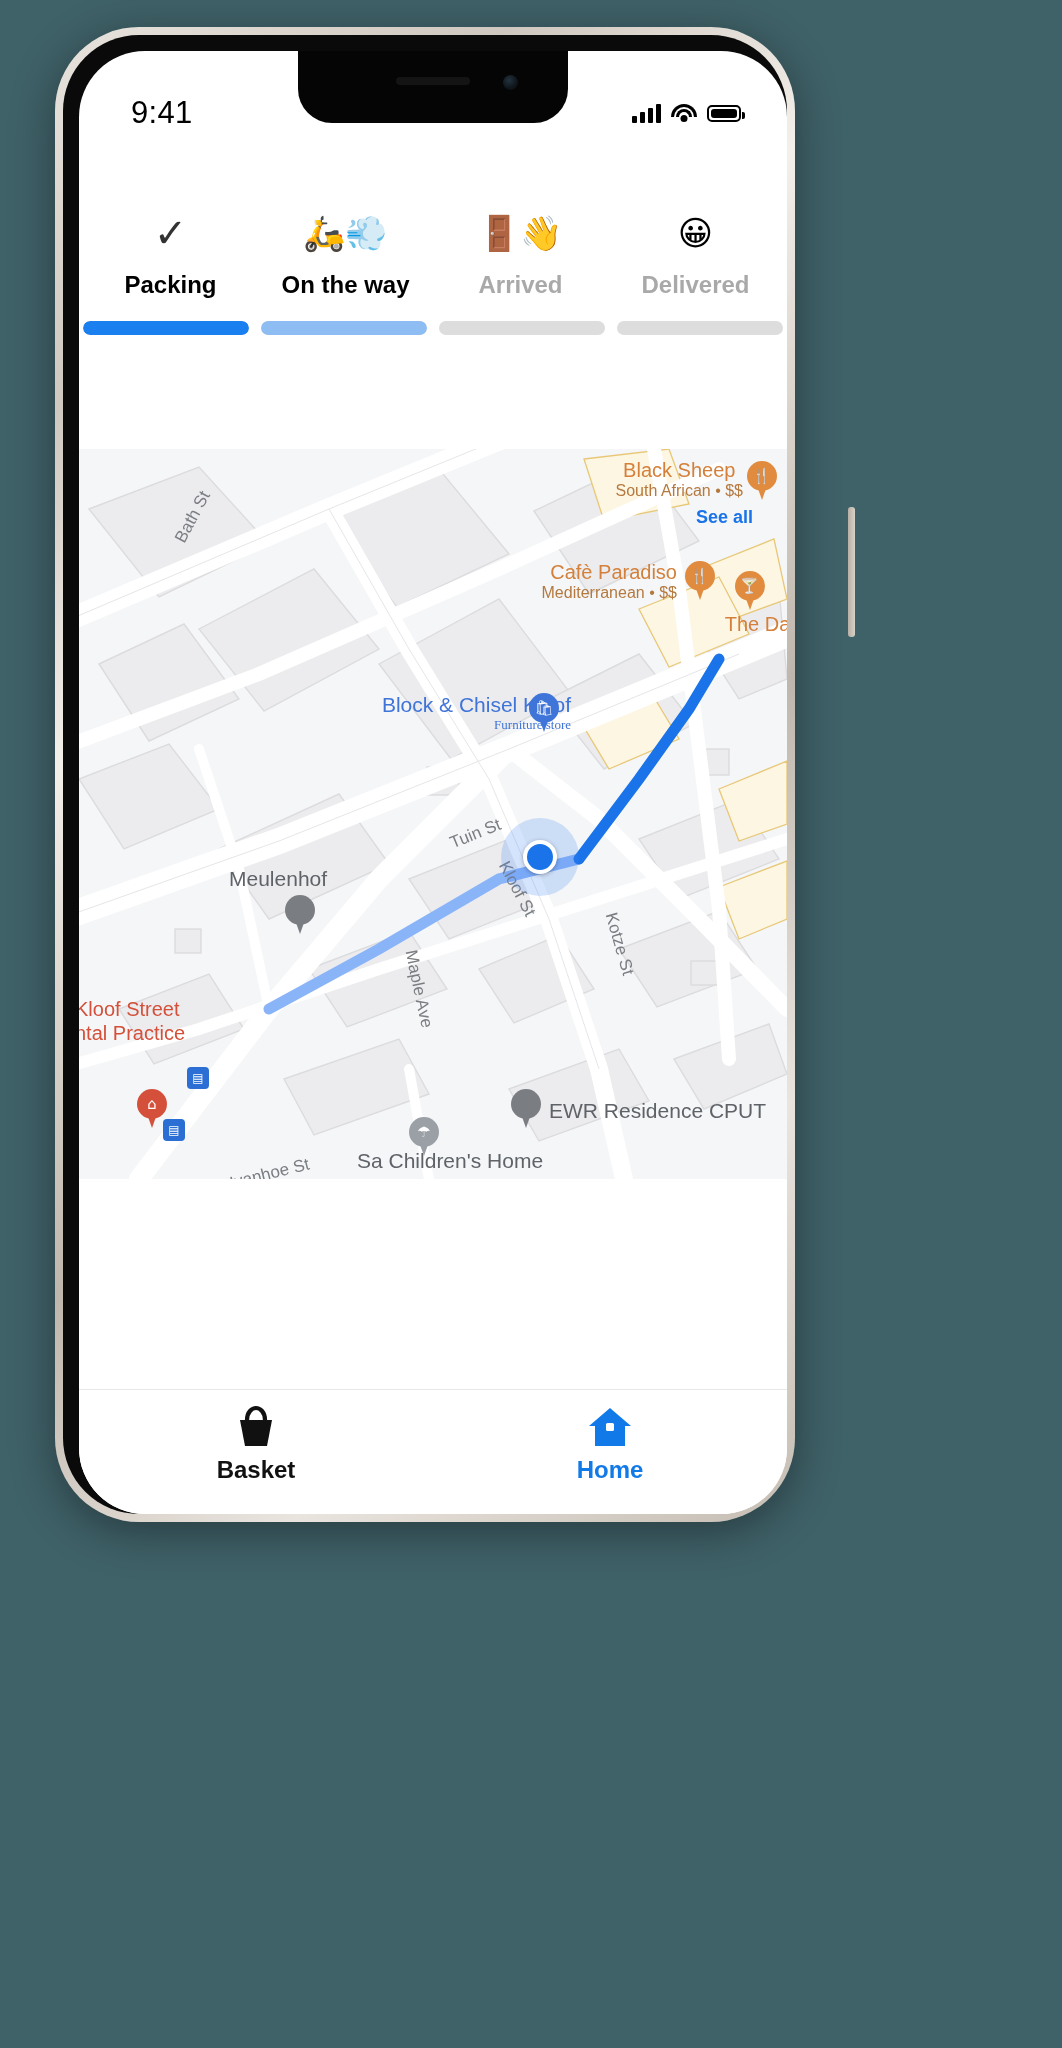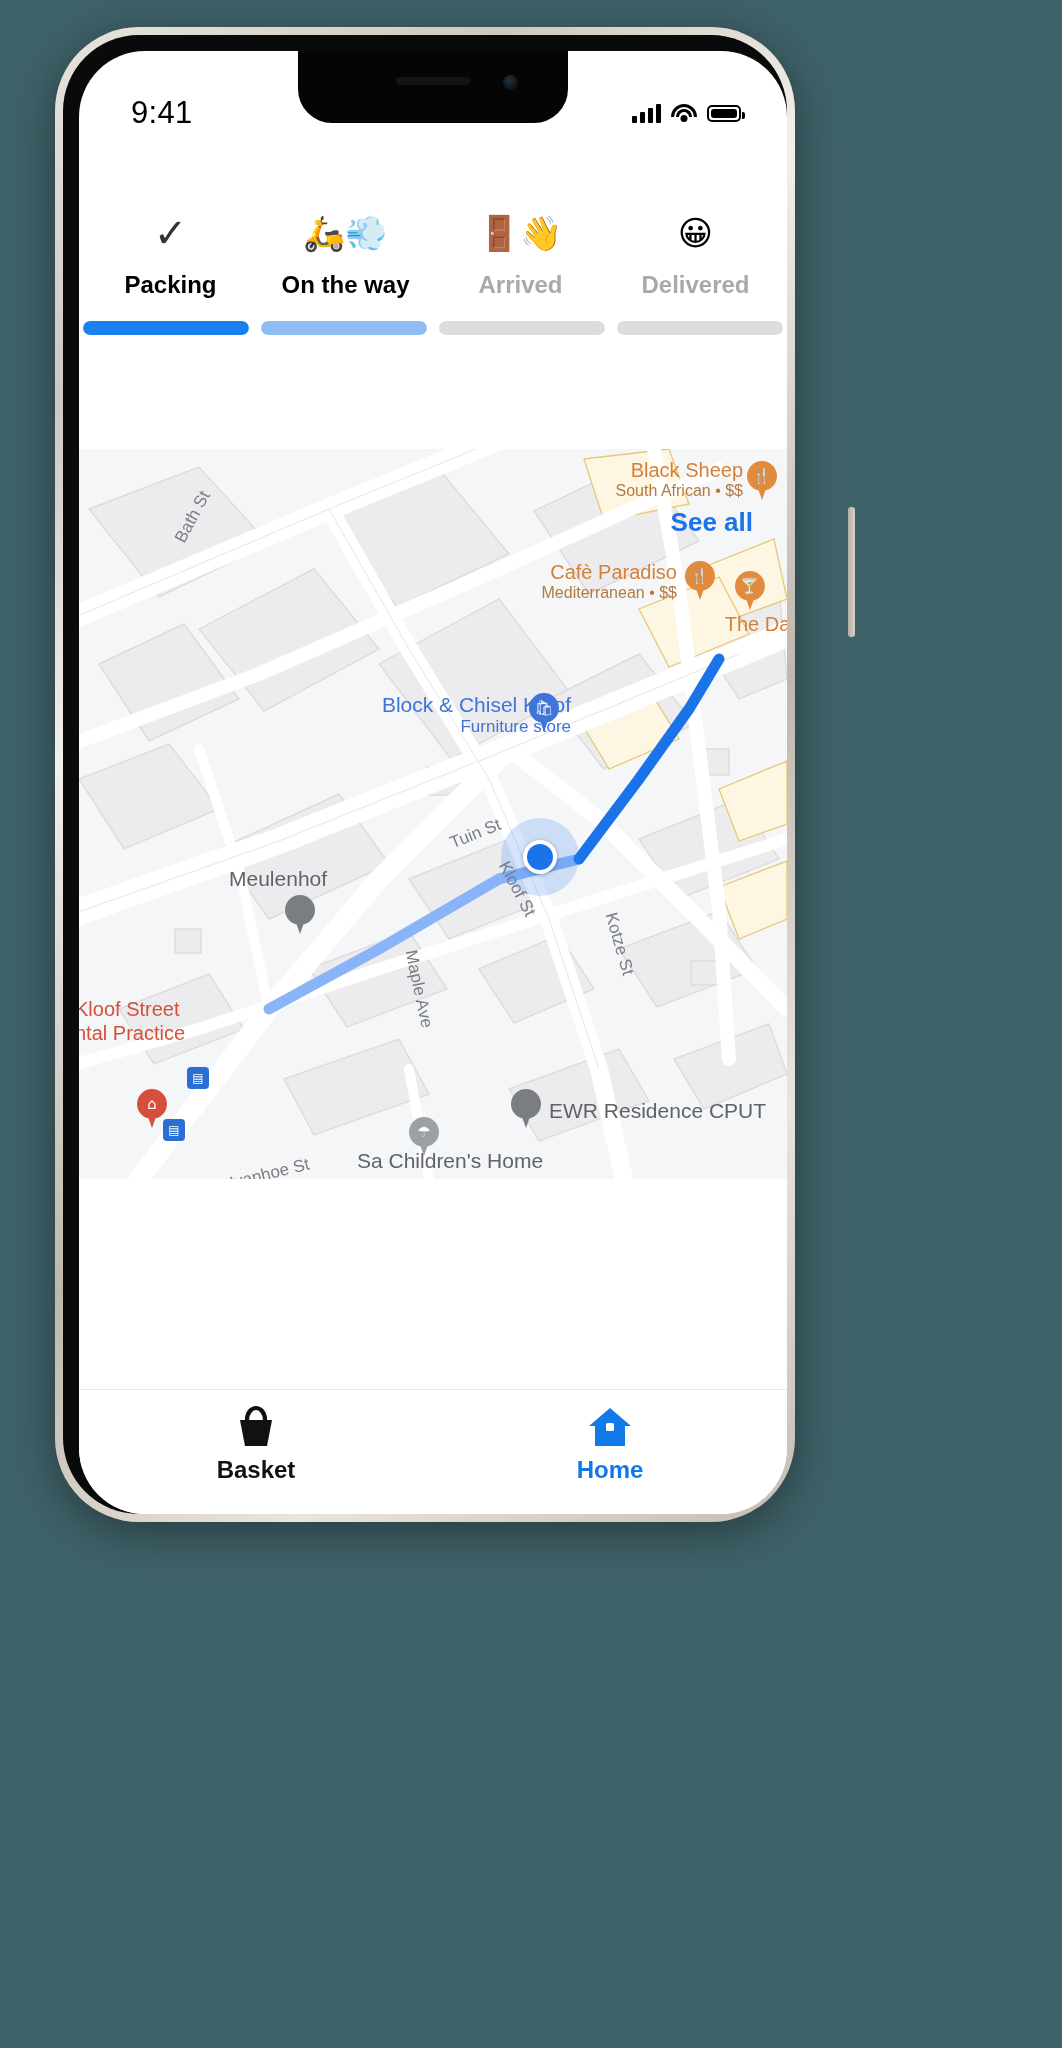--- a/index.html
+++ b/index.html
@@ -106,25 +106,25 @@
   
   .map {
     position: absolute; top: 398px; left: 0; width: 708px; height: 730px;
     background: #f6f7f8; overflow: hidden;
   }
   .map svg { position: absolute; left: 0; top: 0; }
   .maplabel { position: absolute; white-space: nowrap; font-family: "Liberation Sans", sans-serif; }
   .poi-orange { color: #d4803a; font-size: 20px; }
   .poi-orange .sub { display:block; font-size: 16px; color:#b5793f; }
   .poi-blue { color: #3f74d8; font-size: 21px; }
-  .poi-blue .sub { display:block; font-size: 17px; color:#3f74d8; }
+  .poi-blue .sub { display:block; font-size: 13px; color:#3f74d8;font-family:Liberation Serif, serif; }
   .poi-grey { color: #5f6368; font-size: 21px; }
   .poi-red { color: #d4503a; font-size: 20px; line-height: 24px; }
   .street { color: #7a7d82; font-size: 17px; }
-  .see-all { position: absolute; color: #1a73e8; font-size: 26px; font-weight: 700; }
+  .see-all { position: absolute; color: #1a73e8; font-size: 18px; font-weight: 700; }
 
   .pin {
     position: absolute; width: 30px; height: 40px;
   }
   .pin .head {
     position: absolute; left: 0; top: 0; width: 30px; height: 30px; border-radius: 50%;
   }
   .pin .tip {
     position: absolute; left: 9px; top: 22px; width: 0; height: 0;
     border-left: 6px solid transparent; border-right: 6px solid transparent;
@@ -300,21 +300,21 @@
               <path d="M-20 175 L250 60 L470 -30"></path>
               <path d="M-20 470 L200 392 L430 300 L660 205"></path>
               <path d="M250 60 L330 200 L410 330 L470 470 L520 620"></path>
             </g>
 
             <path d="M190 560 L300 500 L420 430 L500 410" stroke="#8ab4f8" stroke-width="11" fill="none" stroke-linecap="round"></path>
 
             <path d="M500 410 L560 330 L610 260 L640 210" stroke="#1a73e8" stroke-width="11" fill="none" stroke-linecap="round"></path>
           </svg>
 
-          <div class="maplabel poi-orange" style="right:44px; top:10px; text-align:right;">
+          <div class="maplabel poi-orange" style="right:44px; top:10px; text-align:center;">
             <span>Black Sheep</span>
             <span class="sub">South African • $$</span>
           </div>
           <div class="pin" style="right:10px; top:12px;">
             <div class="head" style="background:#e08b3e"></div>
             <div class="tip" style="border-top-color:#e08b3e"></div>
             <div class="glyph">🍴</div>
           </div>
 
           <div class="see-all" style="right:34px; top:58px;">See all</div>

